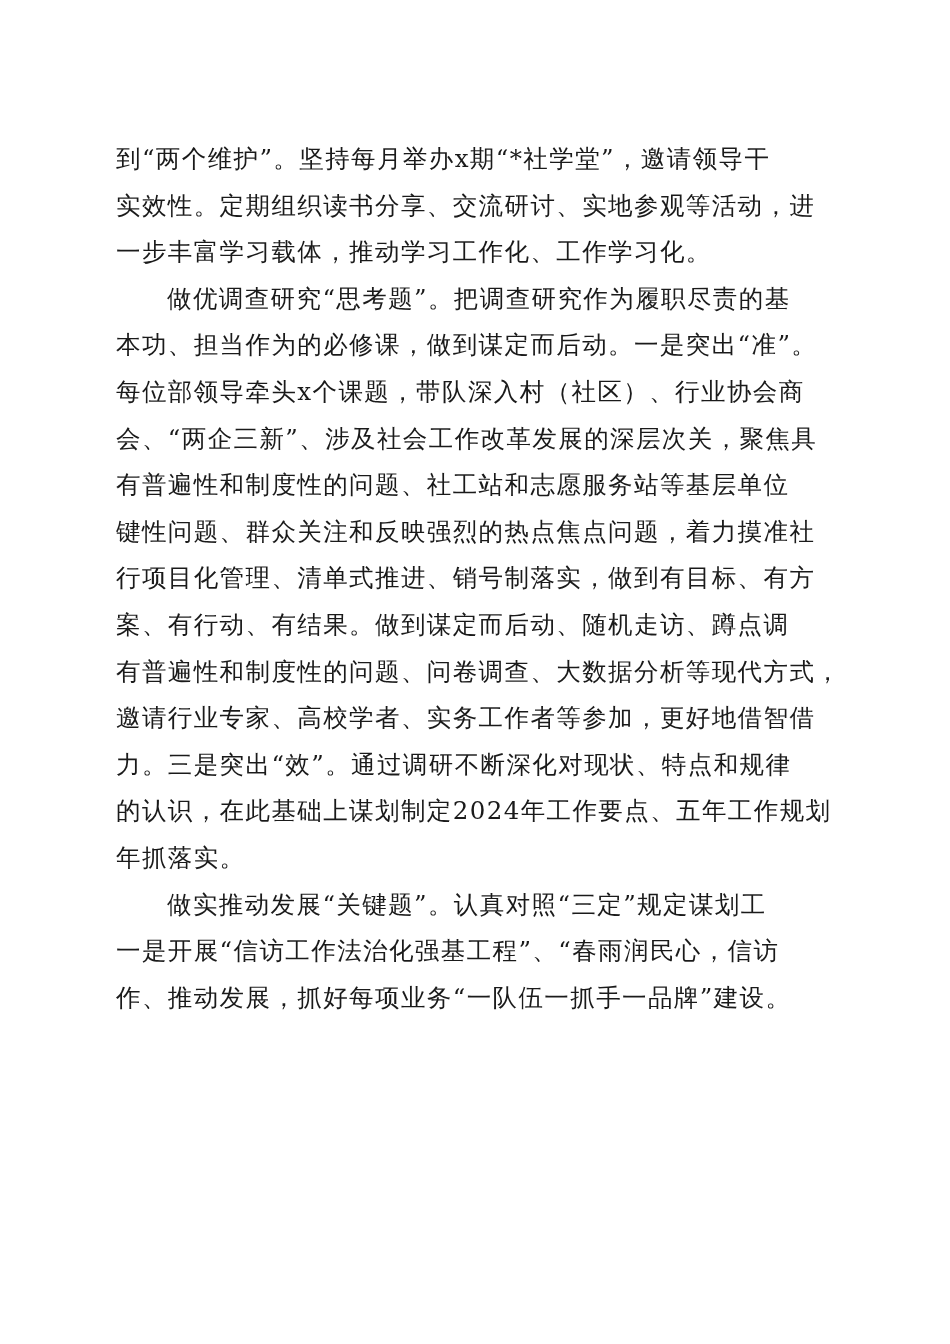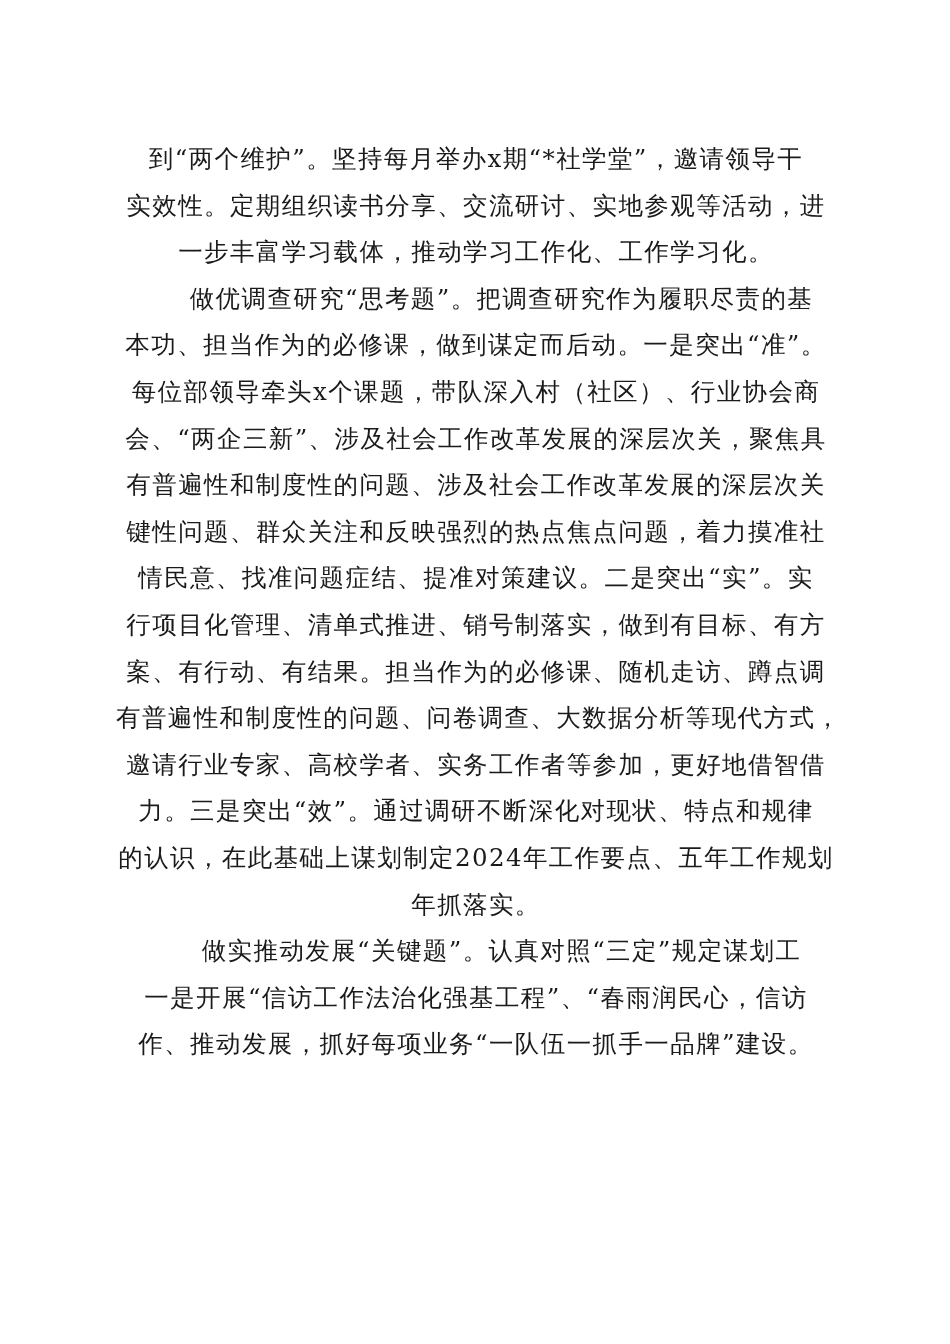--- a/index.html
+++ b/index.html
@@ -15,21 +15,20 @@
       font-family: "DejaVu Serif", "Liberation Serif", serif;
       color: #1a1a1a;
     }
     .page {
       position: absolute;
       left: 0;
       top: 0;
       width: 950px;
       height: 1344px;
       background: #ffffff;
-      text-align: center;
     }
     .body-text {
       position: absolute;
       left: 116px;
       top: 136px;
       width: 720px;
     }
     .line {
       height: 46.6px;
       line-height: 46.6px;
@@ -51,25 +50,24 @@
       <div class="line">到“两个维护”。坚持每月举办x期“*社学堂”，邀请领导干</div>
       <div class="line">实效性。定期组织读书分享、交流研讨、实地参观等活动，进</div>
       <div class="line">一步丰富学习载体，推动学习工作化、工作学习化。</div>
     </div>
 
     <div>
       <div class="line indent">做优调查研究“思考题”。把调查研究作为履职尽责的基</div>
       <div class="line">本功、担当作为的必修课，做到谋定而后动。一是突出“准”。</div>
       <div class="line">每位部领导牵头x个课题，带队深入村（社区）、行业协会商</div>
       <div class="line">会、“两企三新”、涉及社会工作改革发展的深层次关，聚焦具</div>
-      <div class="line">有普遍性和制度性的问题、涉及社会工作改革发展的深层次关</div>
+      <div class="line">有普遍性和制度性的问题、社工站和志愿服务站等基层单位</div>
       <div class="line">键性问题、群众关注和反映强烈的热点焦点问题，着力摸准社</div>
-      <div class="line">情民意、找准问题症结、提准对策建议。二是突出“实”。实</div>
       <div class="line">行项目化管理、清单式推进、销号制落实，做到有目标、有方</div>
-      <div class="line">案、有行动、有结果。担当作为的必修课、随机走访、蹲点调</div>
+      <div class="line">案、有行动、有结果。做到谋定而后动、随机走访、蹲点调</div>
       <div class="line">有普遍性和制度性的问题、问卷调查、大数据分析等现代方式，</div>
       <div class="line">邀请行业专家、高校学者、实务工作者等参加，更好地借智借</div>
       <div class="line">力。三是突出“效”。通过调研不断深化对现状、特点和规律</div>
       <div class="line">的认识，在此基础上谋划制定2024年工作要点、五年工作规划</div>
       <div class="line">年抓落实。</div>
     </div>
 
     <div>
       <div class="line indent">做实推动发展“关键题”。认真对照“三定”规定谋划工</div>
       <div class="line">一是开展“信访工作法治化强基工程”、“春雨润民心，信访</div>

